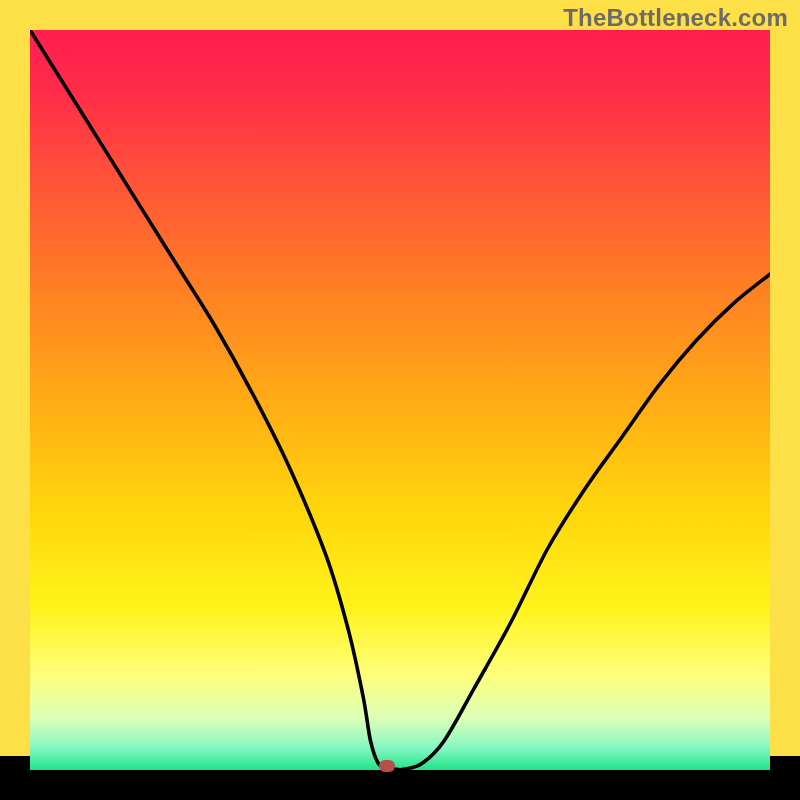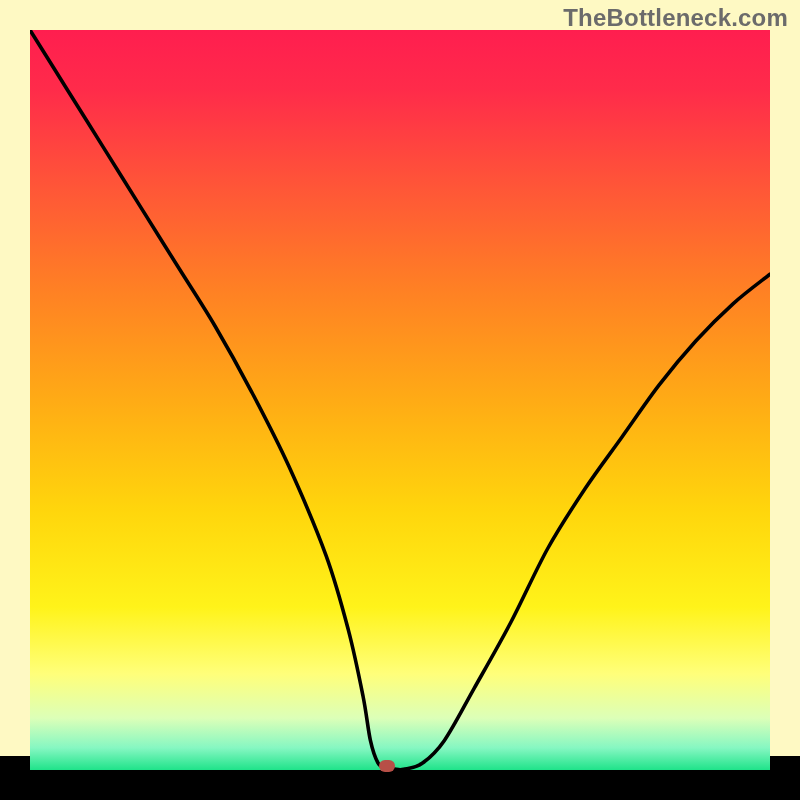--- a/index.html
+++ b/index.html
@@ -1,21 +1,21 @@
 <!DOCTYPE html>
 <html><head>
 <meta charset="utf-8">
 <style>
   * { margin: 0; padding: 0; box-sizing: border-box; }
   html, body { width: 800px; height: 800px; overflow: hidden; background: #000; }
   .frame {
     position: relative;
     width: 800px;
     height: 756px;
-    background: #fef9c3;
+    background: #fde047;
   }
   .watermark {
     position: absolute;
     top: 4px;
     right: 12px;
     font-family: Arial, Helvetica, sans-serif;
     font-size: 24px;
     font-weight: 600;
     color: #6b6b6b;
     letter-spacing: 0.2px;

